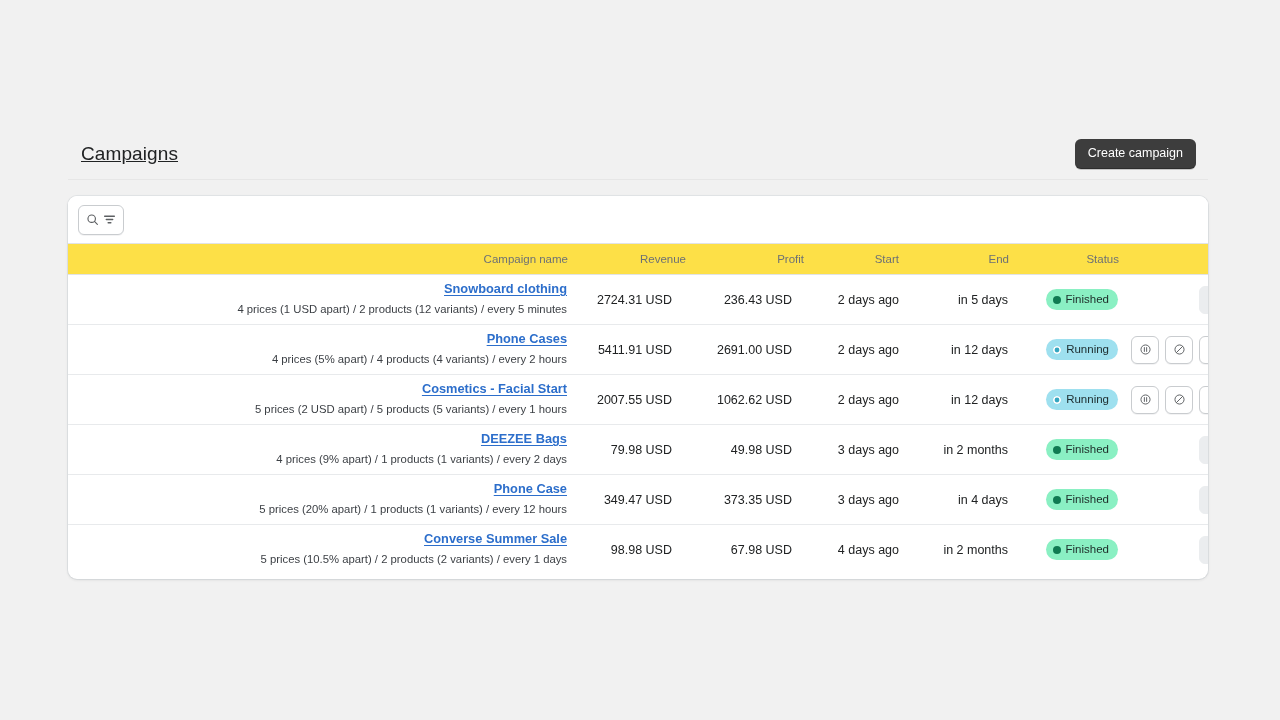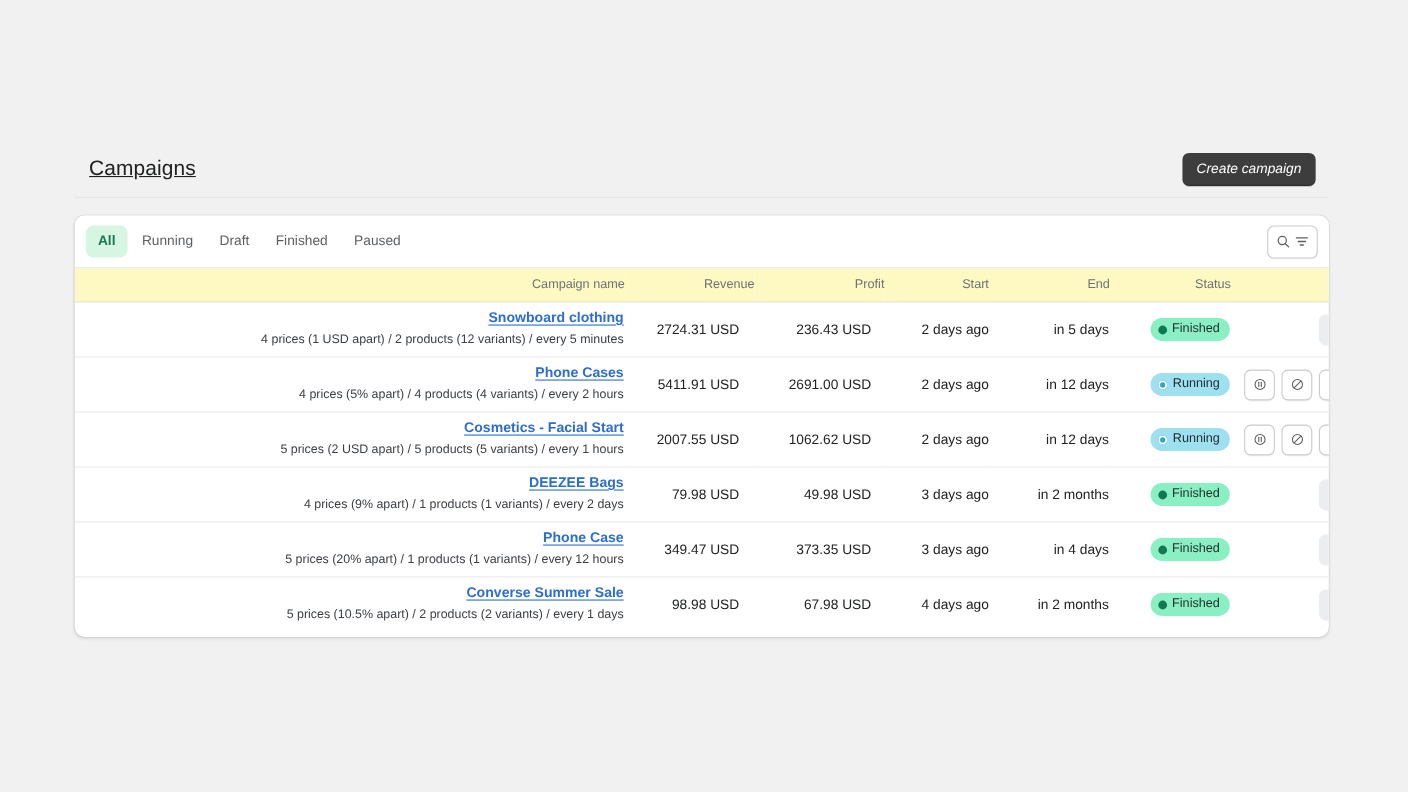--- a/index.html
+++ b/index.html
@@ -40,21 +40,20 @@
     color: #ffffff;
     font-size: 12.5px;
     font-weight: 400;
     border: none;
     border-radius: 6px;
     padding: 7px 13px 8px;
     cursor: pointer;
     box-shadow: 0 1px 0 rgba(0,0,0,0.18), inset 0 -1px 0 rgba(0,0,0,0.25);
     font-family: "Liberation Sans", sans-serif;
     line-height: 1.2;
-    font-style: italic;
   }
 
   
   .card {
     position: absolute;
     left: 68px; top: 196px;
     width: 1140px; height: 383px;
     background: #ffffff;
     border-radius: 9px;
     box-shadow: 0 0 0 1px rgba(6,44,82,0.06), 0 1px 3px rgba(64,66,69,0.12);
@@ -104,21 +103,21 @@
   }
   .filter-btn svg { display: block; }
 
   
   table.campaigns {
     width: 100%;
     border-collapse: collapse;
     table-layout: fixed;
   }
   table.campaigns thead th {
-    background: #fef9c3;
+    background: #fde047;
     border-bottom: 1px solid #e1e3e5;
     font-size: 11.5px;
     font-weight: 400;
     color: #6d7175;
     text-align: right;
     padding: 9px 0 9px 0;
     height: 30px;
     white-space: nowrap;
   }
   th.c-name, td.c-name { width: 500px; text-align: left; padding-left: 20px; }
@@ -210,27 +209,20 @@
 <div class="page">
 
   <div class="page-header">
     <div class="page-title">Campaigns</div>
     <button class="create-btn">Create campaign</button>
   </div>
 
   <div class="card">
 
     <div class="tabs-row">
-      <div class="tabs">
-        <div class="tab active">All</div>
-        <div class="tab">Running</div>
-        <div class="tab">Draft</div>
-        <div class="tab">Finished</div>
-        <div class="tab">Paused</div>
-      </div>
       <div class="filter-btn">
         <span>
           <svg width="13" height="13" viewBox="0 0 16 16" fill="none">
             <circle cx="7" cy="7" r="4.6" stroke="#5c5f62" stroke-width="1.4"></circle>
             <line x1="10.4" y1="10.4" x2="14" y2="14" stroke="#5c5f62" stroke-width="1.4" stroke-linecap="round"></line>
           </svg>
         </span>
         <span>
           <svg width="13" height="13" viewBox="0 0 16 16" fill="none">
             <line x1="2" y1="4" x2="14" y2="4" stroke="#5c5f62" stroke-width="1.6" stroke-linecap="round"></line>

